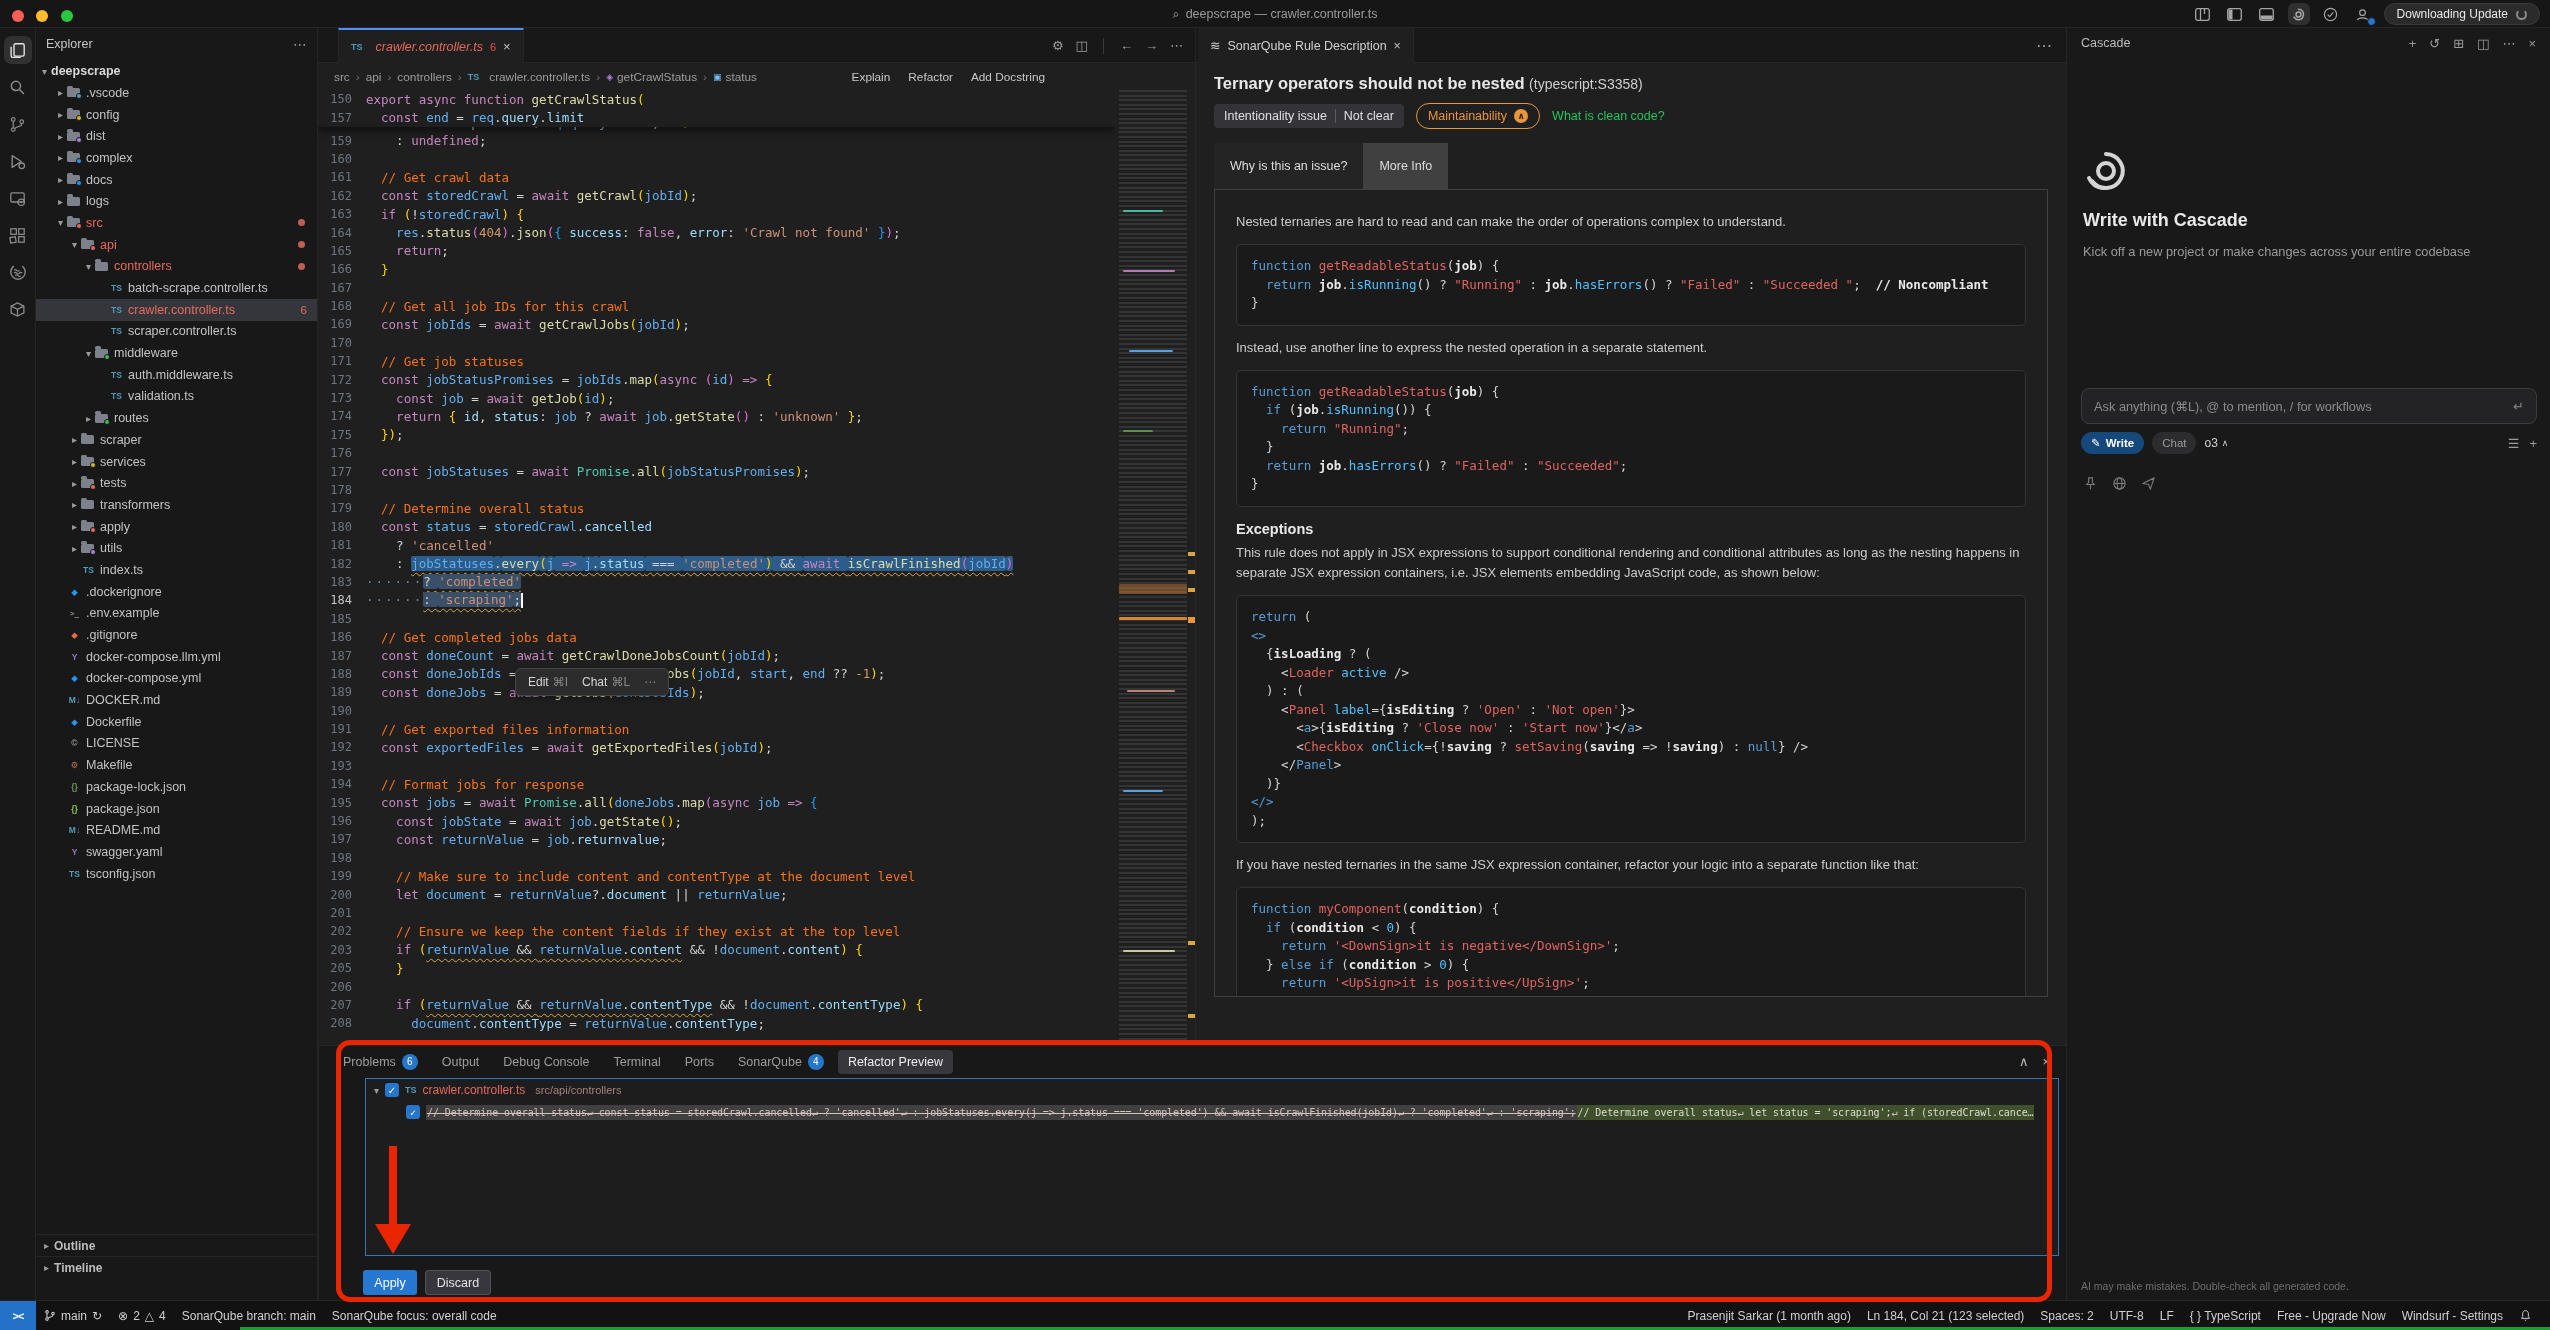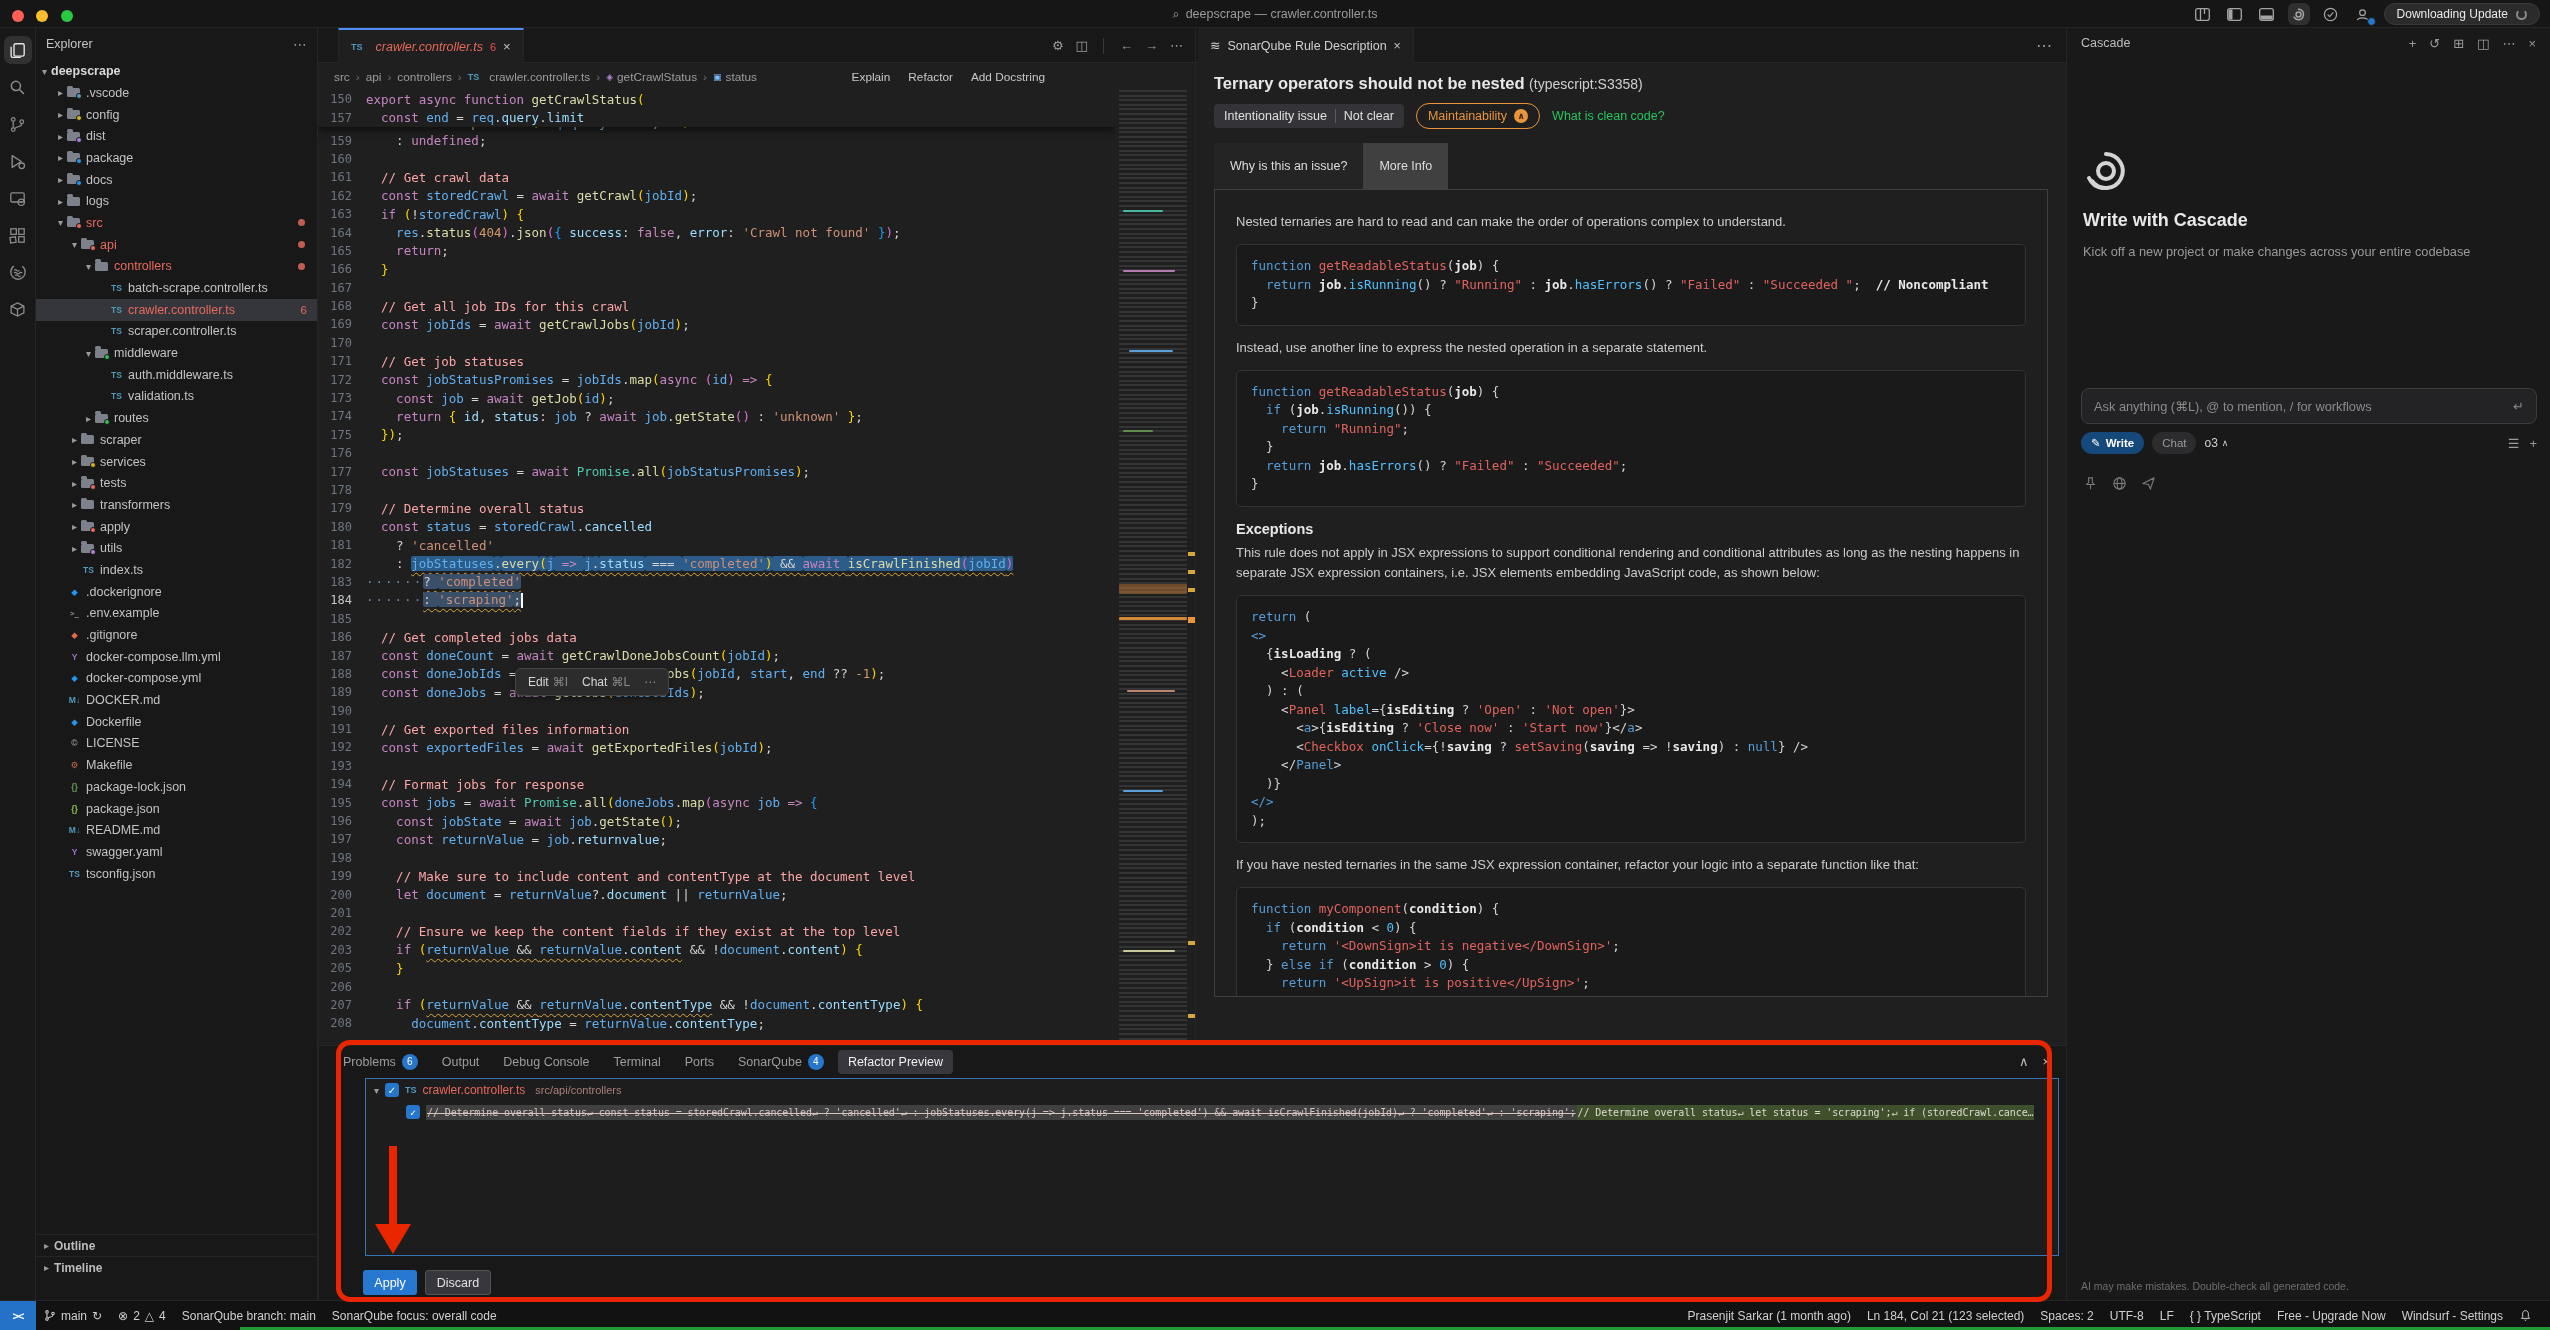--- a/index.html
+++ b/index.html
@@ -53,21 +53,21 @@
   #etab-actions{position:absolute;right:12px;top:0;height:35px;display:flex;align-items:center;gap:12px;color:#9d9d9d;font-size:13px}
   #ebread{height:27px;display:flex;align-items:center;font-size:11.8px;color:#9d9d9d;padding-left:16px;gap:6px;position:relative}
   #ebread .sep{color:#6e6e6e}
   #ebread .bic{font-size:9px}
   #lens{position:absolute;right:150px;top:0;height:27px;display:flex;align-items:center;gap:18px;color:#c8c8c8;font-size:11.8px}
   #codewrap{position:absolute;left:0;top:62px;right:80px;bottom:0;overflow:hidden}
   .cl{height:18.4px;display:flex;align-items:center}
   .ln{width:34px;flex:0 0 34px;text-align:right;color:#6e7681;font-size:12px;font-family:"DejaVu Sans Mono","Liberation Mono",monospace;margin-right:14px}
   .lt{white-space:pre;font-size:12.5px;font-family:"DejaVu Sans Mono","Liberation Mono",monospace;color:#d4d4d4}
   .tk{white-space:pre}
-  .tk.k{color:#c586c0}.tk.s{color:#ce9178}.tk.c{color:#fca5a5}.tk.f{color:#dcdcaa}
+  .tk.k{color:#c586c0}.tk.s{color:#ce9178}.tk.c{color:#f97316}.tk.f{color:#dcdcaa}
   .tk.v{color:#61afef}.tk.p{color:#9cdcfe}.tk.n{color:#d19a66}.tk.t{color:#4ec9b0}
   .tk.d{color:#d4d4d4}.tk.b1{color:#ffd700}.tk.b2{color:#da70d6}.tk.b3{color:#179fff}
   .tk.w{text-decoration:underline wavy #d7a73d;text-underline-offset:3.5px;text-decoration-thickness:1px}
   .tk.A{background:#2b5c8a;border-radius:2px}
   .tk.B{background:#3a4f68;border-radius:2px}
   .tk.D{color:#6b87a8;letter-spacing:2px}
   .cursor{display:inline-block;width:1.5px;height:15px;background:#ffffff;vertical-align:middle}
   #sticky{position:absolute;left:0;top:0;right:0;height:37px;background:#1f1f1f;box-shadow:0 4px 7px rgba(0,0,0,.5);z-index:3}
   #editwidget{position:absolute;left:197px;top:578px;height:28px;background:#2c2c2c;border:1px solid #454545;border-radius:6px;display:flex;align-items:center;gap:14px;padding:0 12px;font-size:12px;color:#d6d6d6;z-index:4;box-shadow:0 2px 6px rgba(0,0,0,.4)}
   #editwidget .kbd{color:#8a8a8a;margin-left:4px}
@@ -296,21 +296,21 @@
           <span class="fold">
             <span class="fdot" style="background: rgb(177, 128, 215);"></span>
           </span>
           <span class="lab">dist</span>
         </div>
         <div class="trow" style="padding-left: 18px;">
           <span class="chev">▸</span>
           <span class="fold">
             <span class="fdot" style="background: rgb(36, 150, 237);"></span>
           </span>
-          <span class="lab">package</span>
+          <span class="lab">complex</span>
         </div>
         <div class="trow" style="padding-left: 18px;">
           <span class="chev">▸</span>
           <span class="fold">
             <span class="fdot" style="background: rgb(36, 150, 237);"></span>
           </span>
           <span class="lab">docs</span>
         </div>
         <div class="trow" style="padding-left: 18px;">
           <span class="chev">▸</span>

